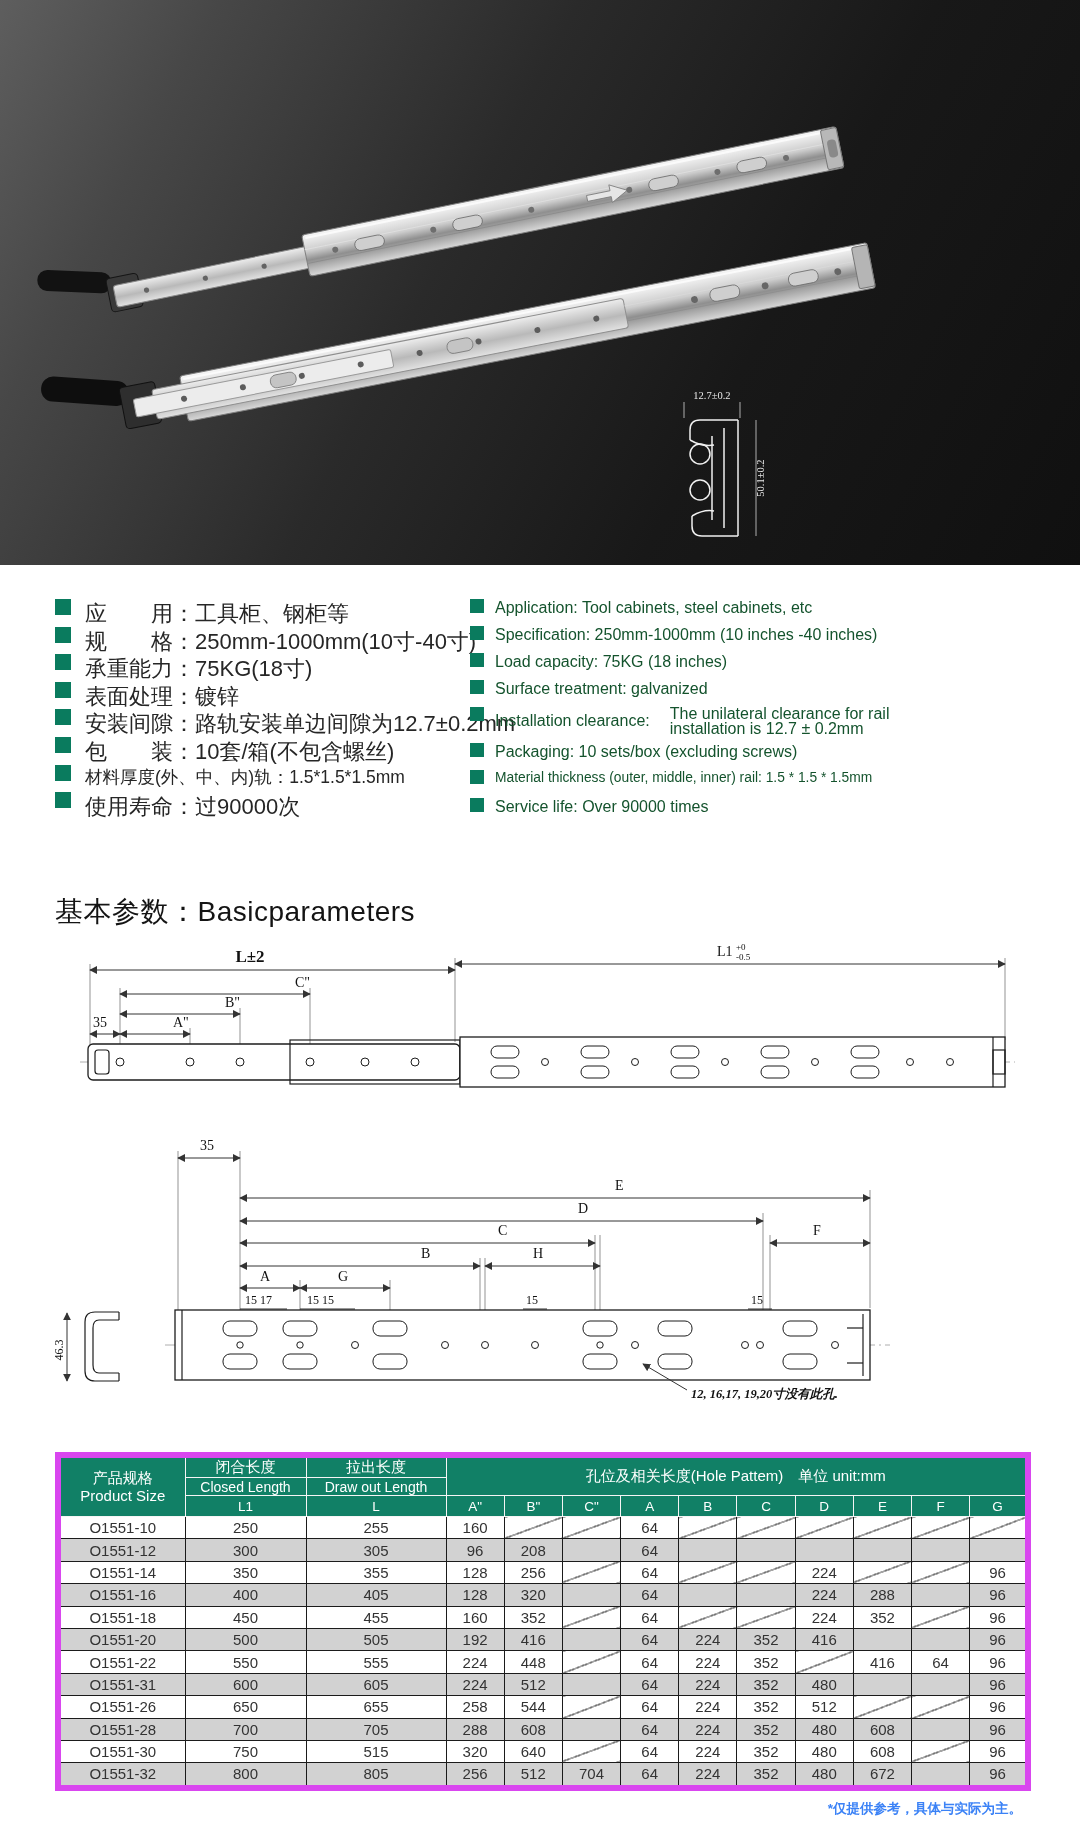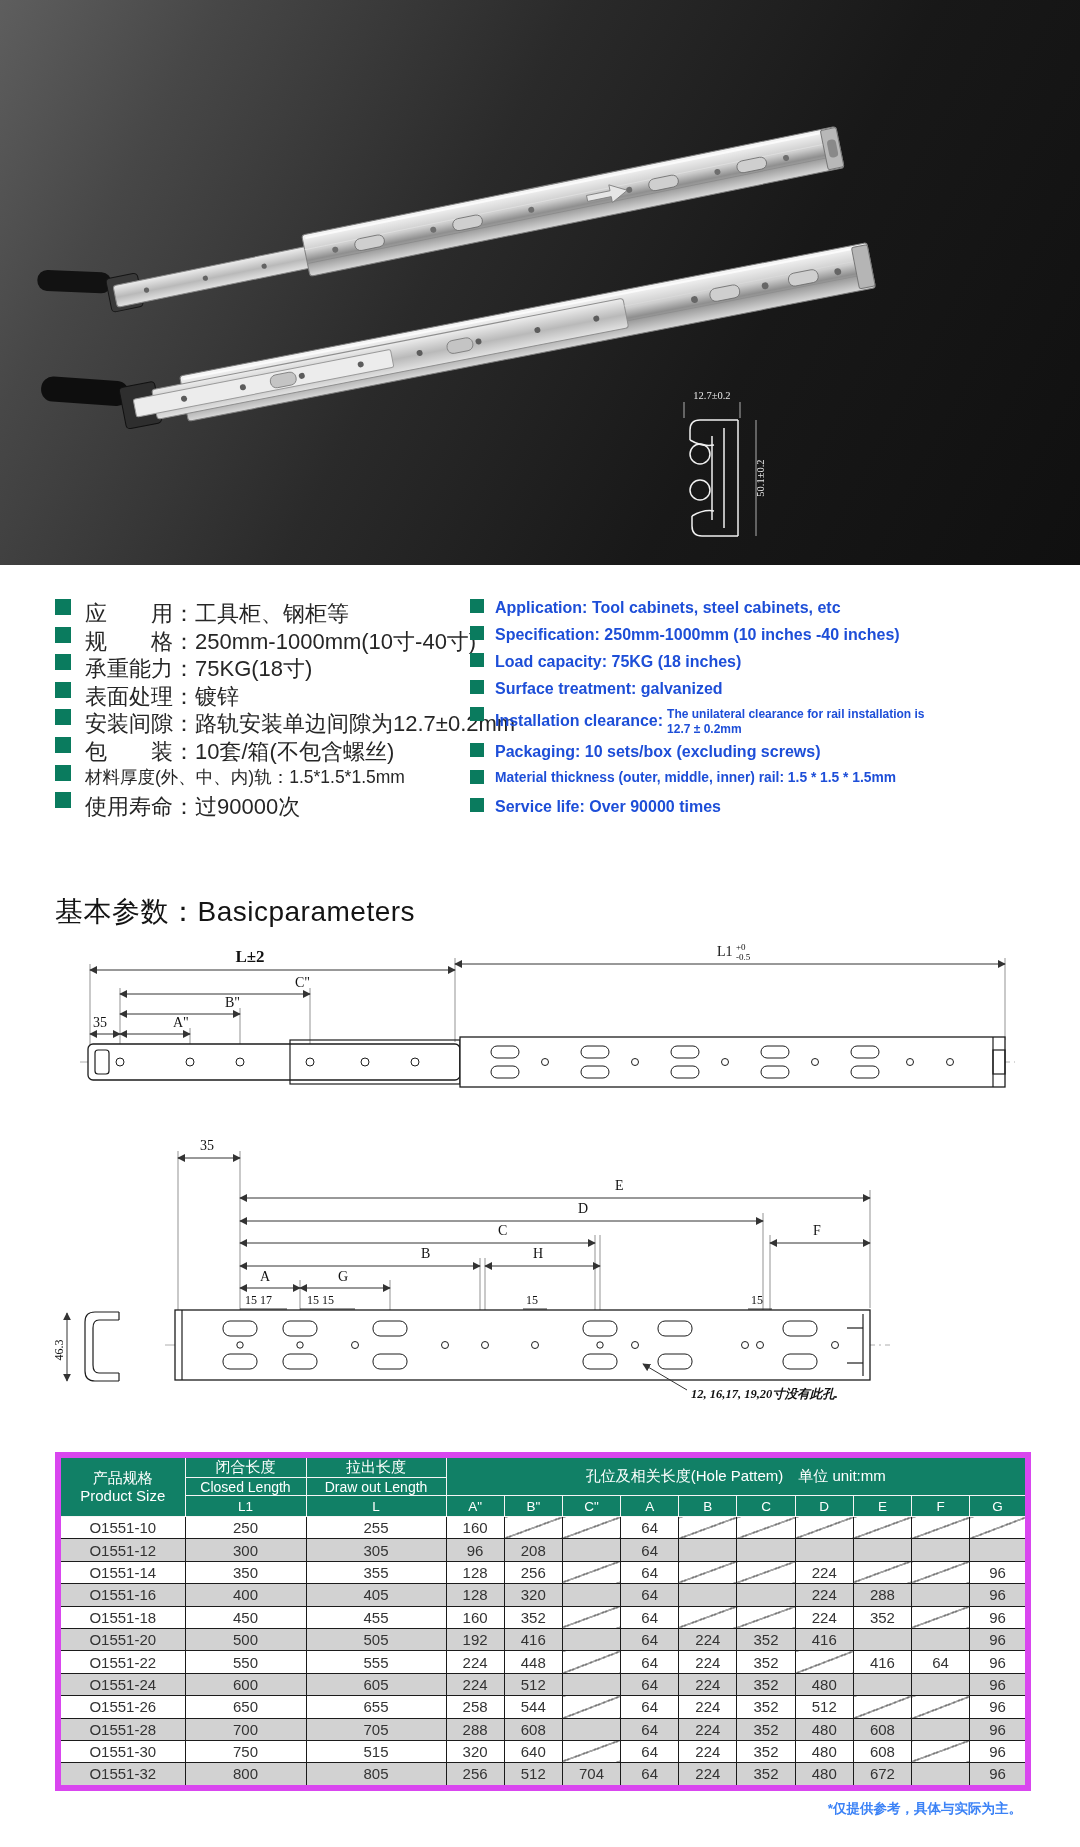--- a/index.html
+++ b/index.html
@@ -20,25 +20,25 @@
   .specs ul{list-style:none;margin:0;padding:0;position:absolute;top:0;}
   ul.cn{left:0;width:405px;}
   ul.en{left:415px;width:555px;}
   .specs li{display:flex;align-items:flex-start;height:27.6px;}
   ul.en li{height:27.1px;}
   .bullet{flex:0 0 auto;background:#0a7b5e;}
   ul.cn .bullet{width:16px;height:16px;margin-right:14px;}
   ul.en .bullet{width:14px;height:14px;margin-right:11px;}
   ul.cn .spec-text{font-size:22px;color:#262626;white-space:nowrap;}
   ul.cn li.tight .spec-text{font-size:17.5px;}
-  ul.en .spec-text{font-size:16px;color:#1d4ed8;white-space:nowrap;font-weight:bold;}
+  ul.en .spec-text{font-size:16px;color:#14532d;white-space:nowrap;}
   ul.en li.tight .spec-text{font-size:13.8px;}
   ul.en li.with-small{height:36px;}
   .spec-text .small{display:inline-block;vertical-align:middle;white-space:normal;
-        width:262px;font-size:12px;line-height:14.5px;margin-left:4px;}
+        width:262px;font-size:16px;line-height:14.5px;margin-left:20px;}
 
   
   .basic-heading{position:absolute;left:55px;top:893px;margin:0;font-size:28px;
         font-weight:500;color:#141414;letter-spacing:0.5px;}
 
   
   .draw1{position:absolute;left:55px;top:942px;}
   .draw2{position:absolute;left:55px;top:1118px;}
   .dim{stroke:#333;stroke-width:1;}
   .ext{stroke:#666;stroke-width:0.7;}
@@ -543,21 +543,21 @@
           <td class="diag"></td>
           <td>64</td>
           <td>224</td>
           <td>352</td>
           <td class="diag"></td>
           <td>416</td>
           <td>64</td>
           <td>96</td>
         </tr>
         <tr class="alt">
-          <td>O1551-24</td>
+          <td>O1551-31</td>
           <td>600</td>
           <td>605</td>
           <td>224</td>
           <td>512</td>
           <td class="diag"></td>
           <td>64</td>
           <td>224</td>
           <td>352</td>
           <td>480</td>
           <td class="diag"></td>

